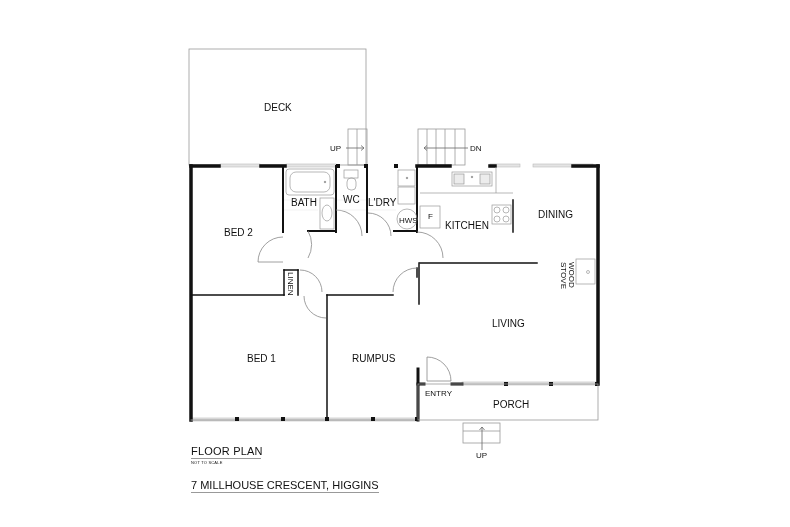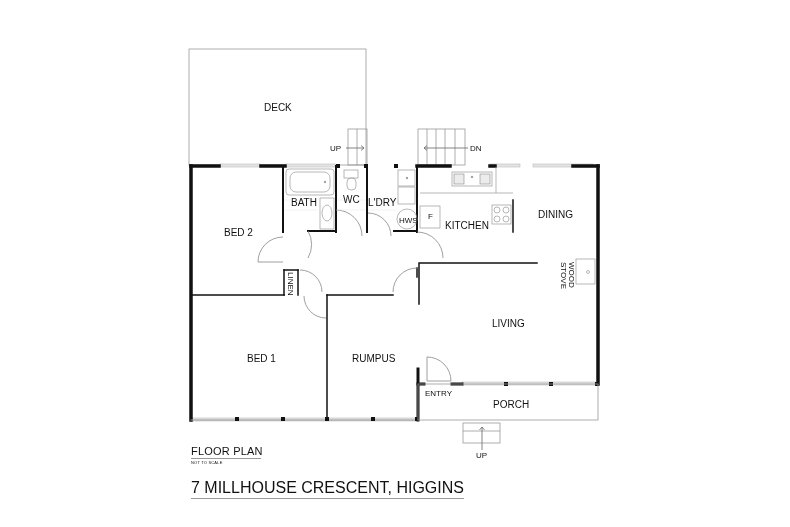--- a/index.html
+++ b/index.html
@@ -3,21 +3,21 @@
 <meta charset="utf-8">
 <style>
   html, body { margin: 0; padding: 0; background: #ffffff; }
   body { width: 790px; height: 527px; position: relative; overflow: hidden; font-family: "Liberation Sans", sans-serif; }
   #plan { position: absolute; left: 0; top: 0; width: 790px; height: 527px; }
   .lbl { font-family: "Liberation Sans", sans-serif; fill: #111; font-size: 10px; }
   .lbl-sm { font-family: "Liberation Sans", sans-serif; fill: #111; font-size: 8px; }
   .title-block { position: absolute; left: 191px; top: 445px; color: #111; font-family: "Liberation Sans", sans-serif; }
   .title-main { font-size: 11px; letter-spacing: 0.2px; border-bottom: 1px solid #999; padding-bottom: 1px; width: 70px; white-space: nowrap; }
   .title-sub { font-size: 4px; margin-top: 1px; letter-spacing: 0.2px; }
-  .address { position: absolute; left: 191px; top: 479px; font-size: 16px; color: #111; border-bottom: 1px solid #999; padding-bottom: 1px; white-space: nowrap; font-family: "Liberation Sans", sans-serif; }
+  .address { position: absolute; left: 191px; top: 479px; font-size: 11px; color: #111; border-bottom: 1px solid #999; padding-bottom: 1px; white-space: nowrap; font-family: "Liberation Sans", sans-serif; }
 </style>
 </head>
 <body>
 
 <svg id="plan" viewBox="0 0 790 527" xmlns="http://www.w3.org/2000/svg">
 
   <g>
     <rect x="189" y="49" width="177" height="116" fill="none" stroke="#999" stroke-width="0.8"></rect>
   </g>
 

